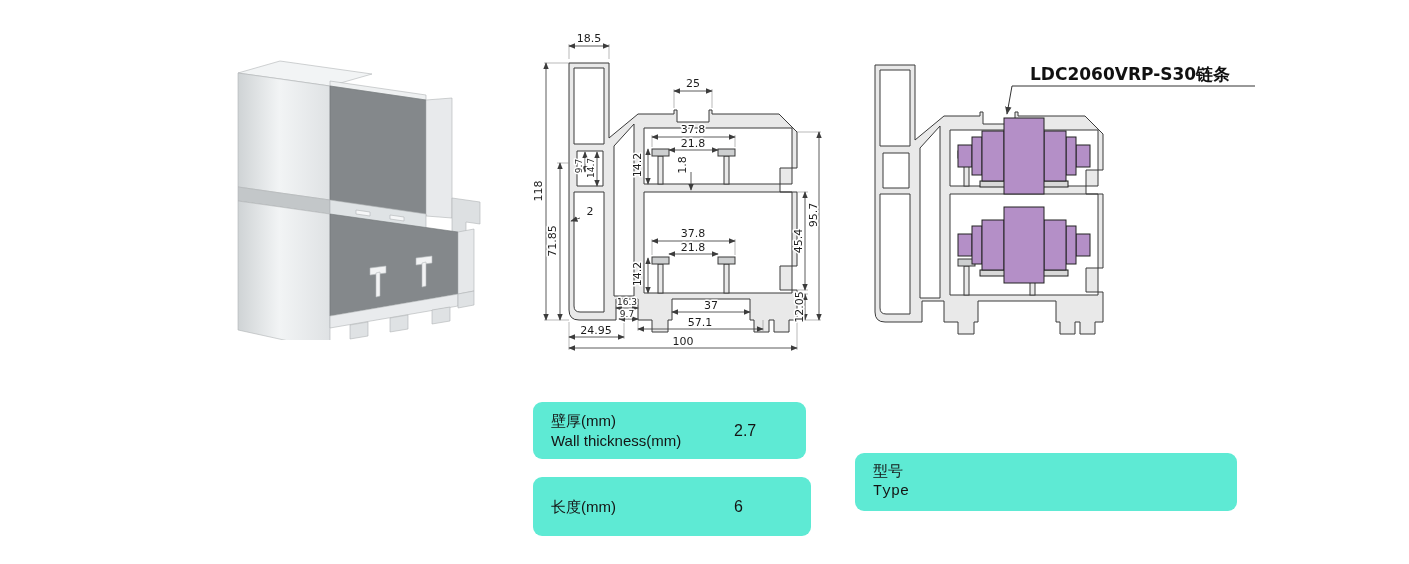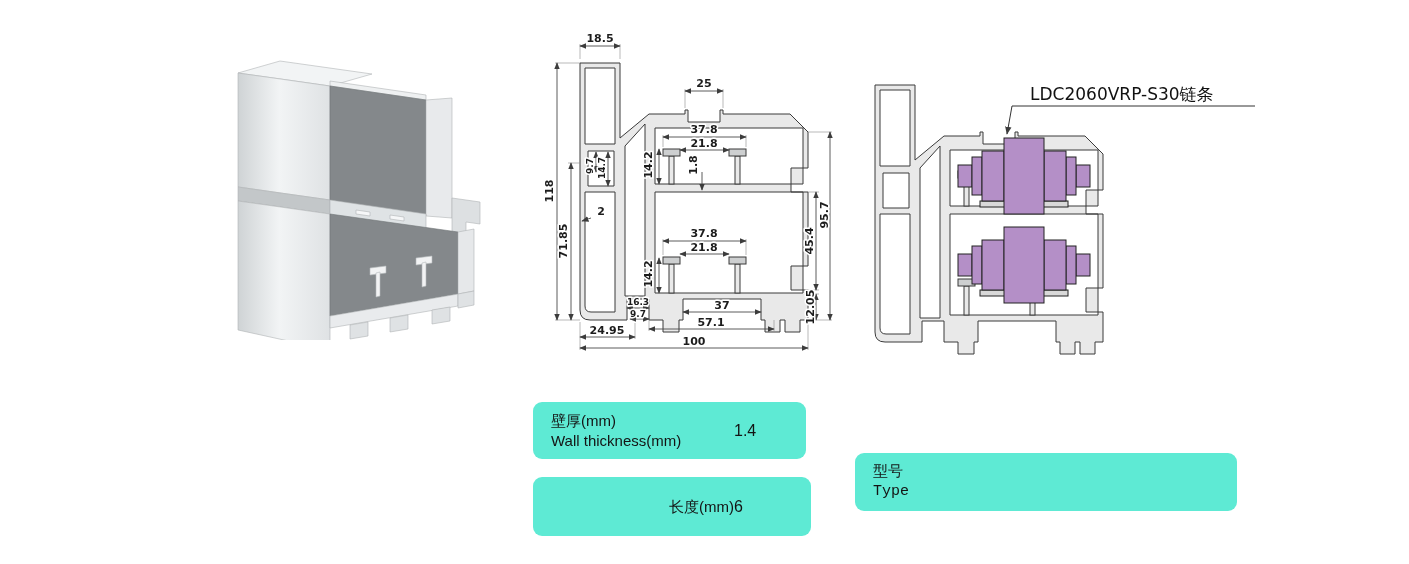--- a/index.html
+++ b/index.html
@@ -68,21 +68,21 @@
       </g>
 
       <polygon class="m-bright" fill="#e9ebed" points="108,268 236,246 236,258 108,280"></polygon>
       <polygon class="m-bright" fill="#dfe2e4" points="128,277 146,274 146,288 128,291"></polygon>
       <polygon class="m-bright" fill="#dfe2e4" points="168,270 186,267 186,281 168,284"></polygon>
       <polygon class="m-bright" fill="#dfe2e4" points="210,262 228,259 228,273 210,276"></polygon>
       <polygon class="m-bright" fill="#dfe2e4" points="236,246 252,243 252,257 236,260"></polygon>
     </svg>
   </div>
 
-  <div class="abs" style="left:535px;top:18px;font-weight:bold;">
+  <div class="abs" style="left:524px;top:18px;">
     <svg width="310" height="340" viewBox="0 0 310 340">
       <defs>
         <marker id="ar" viewBox="0 0 10 10" refX="9" refY="5" markerWidth="8" markerHeight="8" orient="auto-start-reverse">
           <path d="M0,1 L10,5 L0,9 z" fill="#3c3c3c"></path>
         </marker>
 
         <g id="profile-shape">
           <path class="wall" fill-rule="evenodd" d="
             M45,45 H85 V120 L114,96 H150 V92 H153 V104 H185 V92 H188 V96 H255 L273,114
             V150 H256 V174 H273 V248 H256 V272 H273 V302
@@ -176,42 +176,42 @@
         <text class="dim" transform="translate(117,256) rotate(-90)">14.2</text>
         <text class="dim" x="169" y="219">37.8</text>
         <text class="dim" x="169" y="233">21.8</text>
         <text class="dim" transform="translate(293,197) rotate(-90)">95.7</text>
         <text class="dim" transform="translate(278,223) rotate(-90)">45.4</text>
         <text class="dim" transform="translate(279,289) rotate(-90)">12.05</text>
       </g>
     </svg>
   </div>
 
-  <div class="abs" style="left:830px;top:40px;">
+  <div class="abs" style="left:830px;top:20px;font-weight:bold;">
     <svg width="440" height="340" viewBox="0 0 440 340">
       <use href="#profile-shape"></use>
       <use href="#chain-unit" transform="translate(194,136)"></use>
       <use href="#chain-unit" transform="translate(194,225)"></use>
       <g>
         <line class="leader" x1="182" y1="66" x2="425" y2="66"></line>
         <line class="leader" x1="182" y1="66" x2="177" y2="94" marker-end="url(#ar)"></line>
         <text class="chain-label" x="200" y="60">LDC2060VRP-S30链条</text>
       </g>
     </svg>
   </div>
 
   <div class="spec-box b1" style="left:533px;top:402px;width:273px;height:57px;">
     <div class="spec-labels">
       <div>壁厚(mm)</div>
       <div>Wall thickness(mm)</div>
     </div>
-    <div class="spec-value">1.4</div>
-  </div>
-
-  <div class="spec-box b2" style="left:533px;top:477px;width:278px;height:59px;text-align:right;">
+    <div class="spec-value">2.7</div>
+  </div>
+
+  <div class="spec-box b2" style="left:533px;top:477px;width:278px;height:59px;">
     <div class="spec-labels">
       <div>长度(mm)</div>
     </div>
     <div class="spec-value">6</div>
   </div>
 
   <div class="spec-box b3" style="left:855px;top:453px;width:382px;height:58px;font-family:Liberation Mono, monospace;">
     <div class="spec-labels">
       <div>型号</div>
       <div>Type</div>

